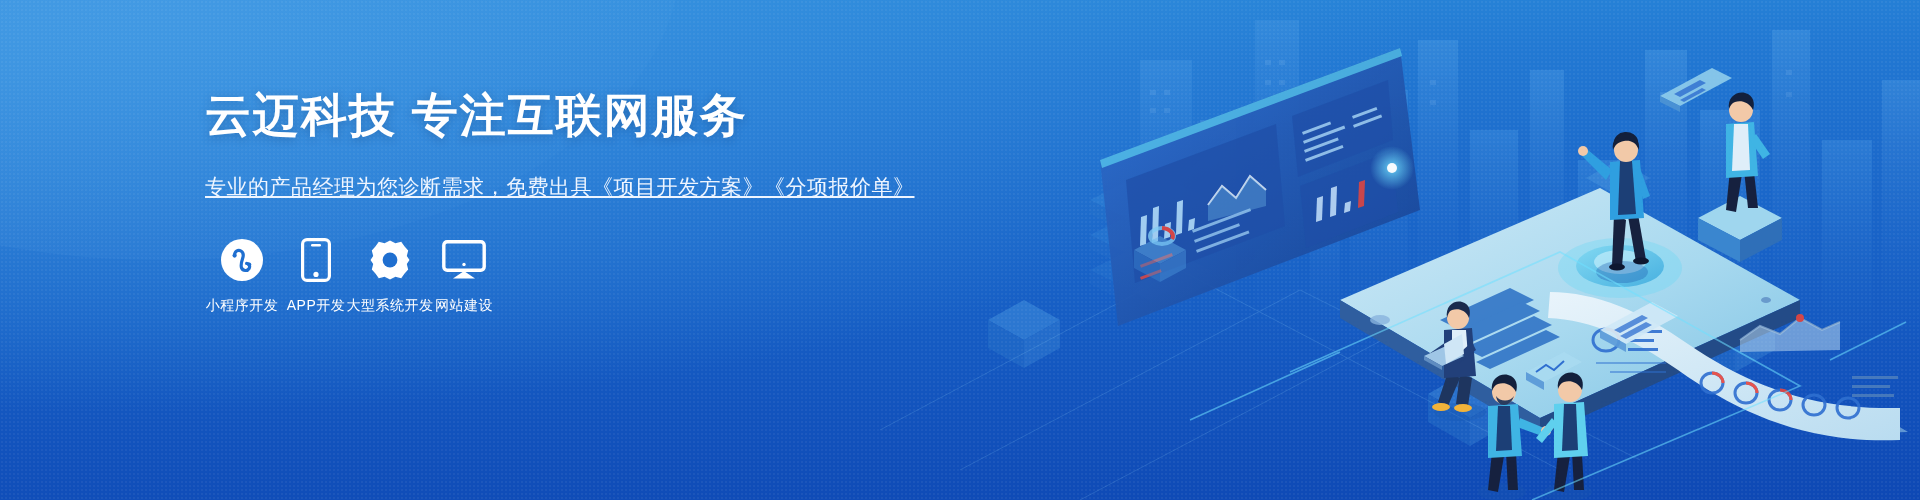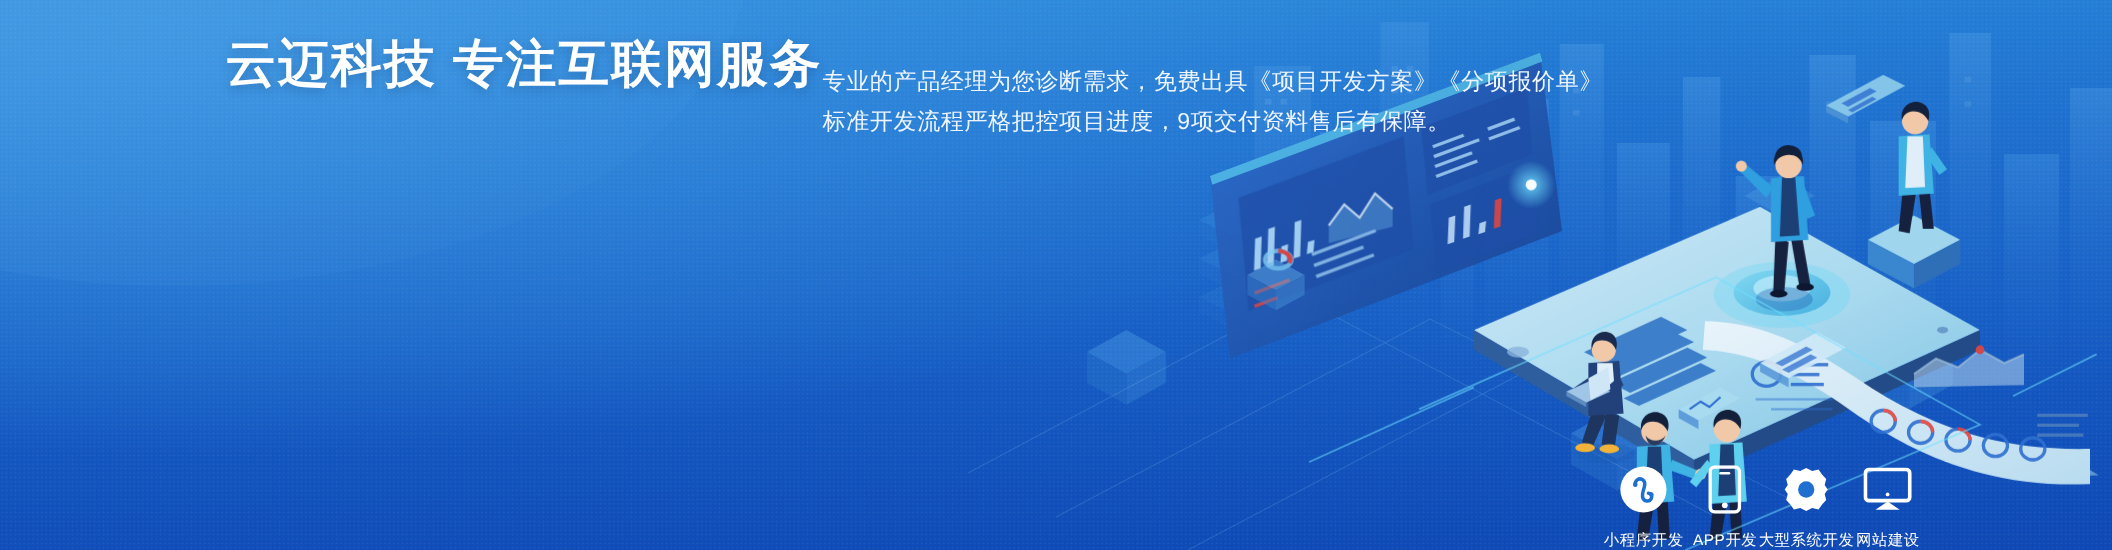--- a/index.html
+++ b/index.html
@@ -29,40 +29,41 @@
   }
 
   
   .bg-art{ position:absolute; inset:0; z-index:0; }
   .bg-art svg{ display:block; width:1920px; height:500px; }
 
   
   .copy{
     position:absolute; left:205px; top:0;
     z-index:3; height:500px;
-    display:flex; flex-direction:row; justify-content:flex-start;
-    padding-top:31px;
+    display:flex; flex-direction:column; justify-content:flex-start;
+    padding-top:88px;
   }
   .headline{
     font-size:46px;
     font-weight:bold;
     color:#ffffff;
     letter-spacing:2px;
     line-height:1.2;
     white-space:nowrap;
     text-shadow:0 2px 10px rgba(0,30,80,.25);
   }
   .sub{
     margin-top:26px;
     font-size:21px;
     color:#eef5ff;
     line-height:36px;
     letter-spacing:.5px;
     white-space:nowrap;
     font-weight:400;
+    text-decoration:underline;
   }
   .sub .line{ display:block; }
 
   
   .services{
     margin-top:32px;
     display:flex;
     align-items:flex-end;
     gap:0;
   }
@@ -480,21 +481,20 @@
       </g>
     </svg>
   </div>
 
   <div class="copy">
 
     <h1 class="headline">云迈科技 专注互联网服务</h1>
 
     <div class="sub">
       <span class="line">专业的产品经理为您诊断需求，免费出具《项目开发方案》《分项报价单》</span>
-      <span class="line">标准开发流程严格把控项目进度，9项交付资料售后有保障。</span>
     </div>
 
     <div class="services">
 
       <div class="service">
         <span class="glyph">
           <svg width="44" height="44" viewBox="0 0 44 44">
             <circle cx="22" cy="22" r="21" fill="#ffffff"></circle>
             <path d="M 14.5 17.5 C 14.5 13.4 18 11.2 21 13 C 23.4 14.4 23.6 17.6 22.6 20.6
                      C 21.4 24.2 20.4 27.4 21.6 30 C 23 33 27.4 33.4 29 30.6

